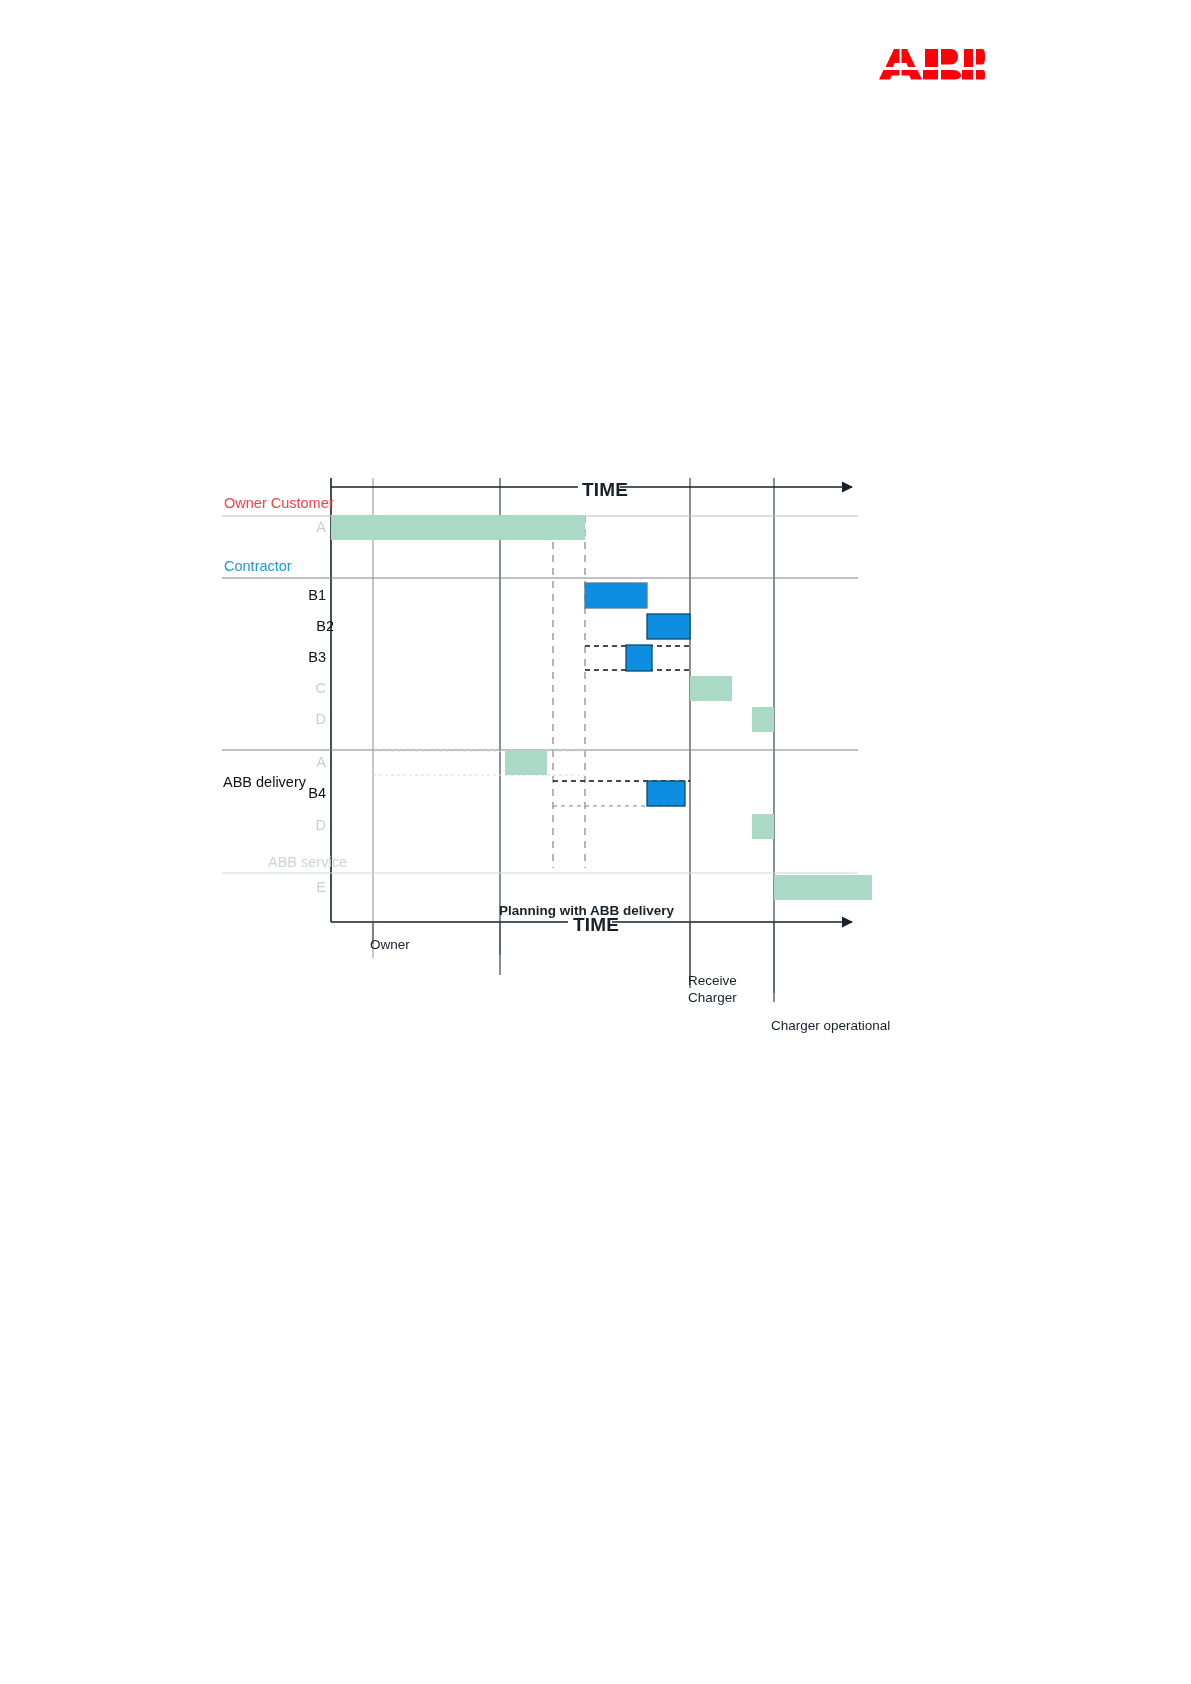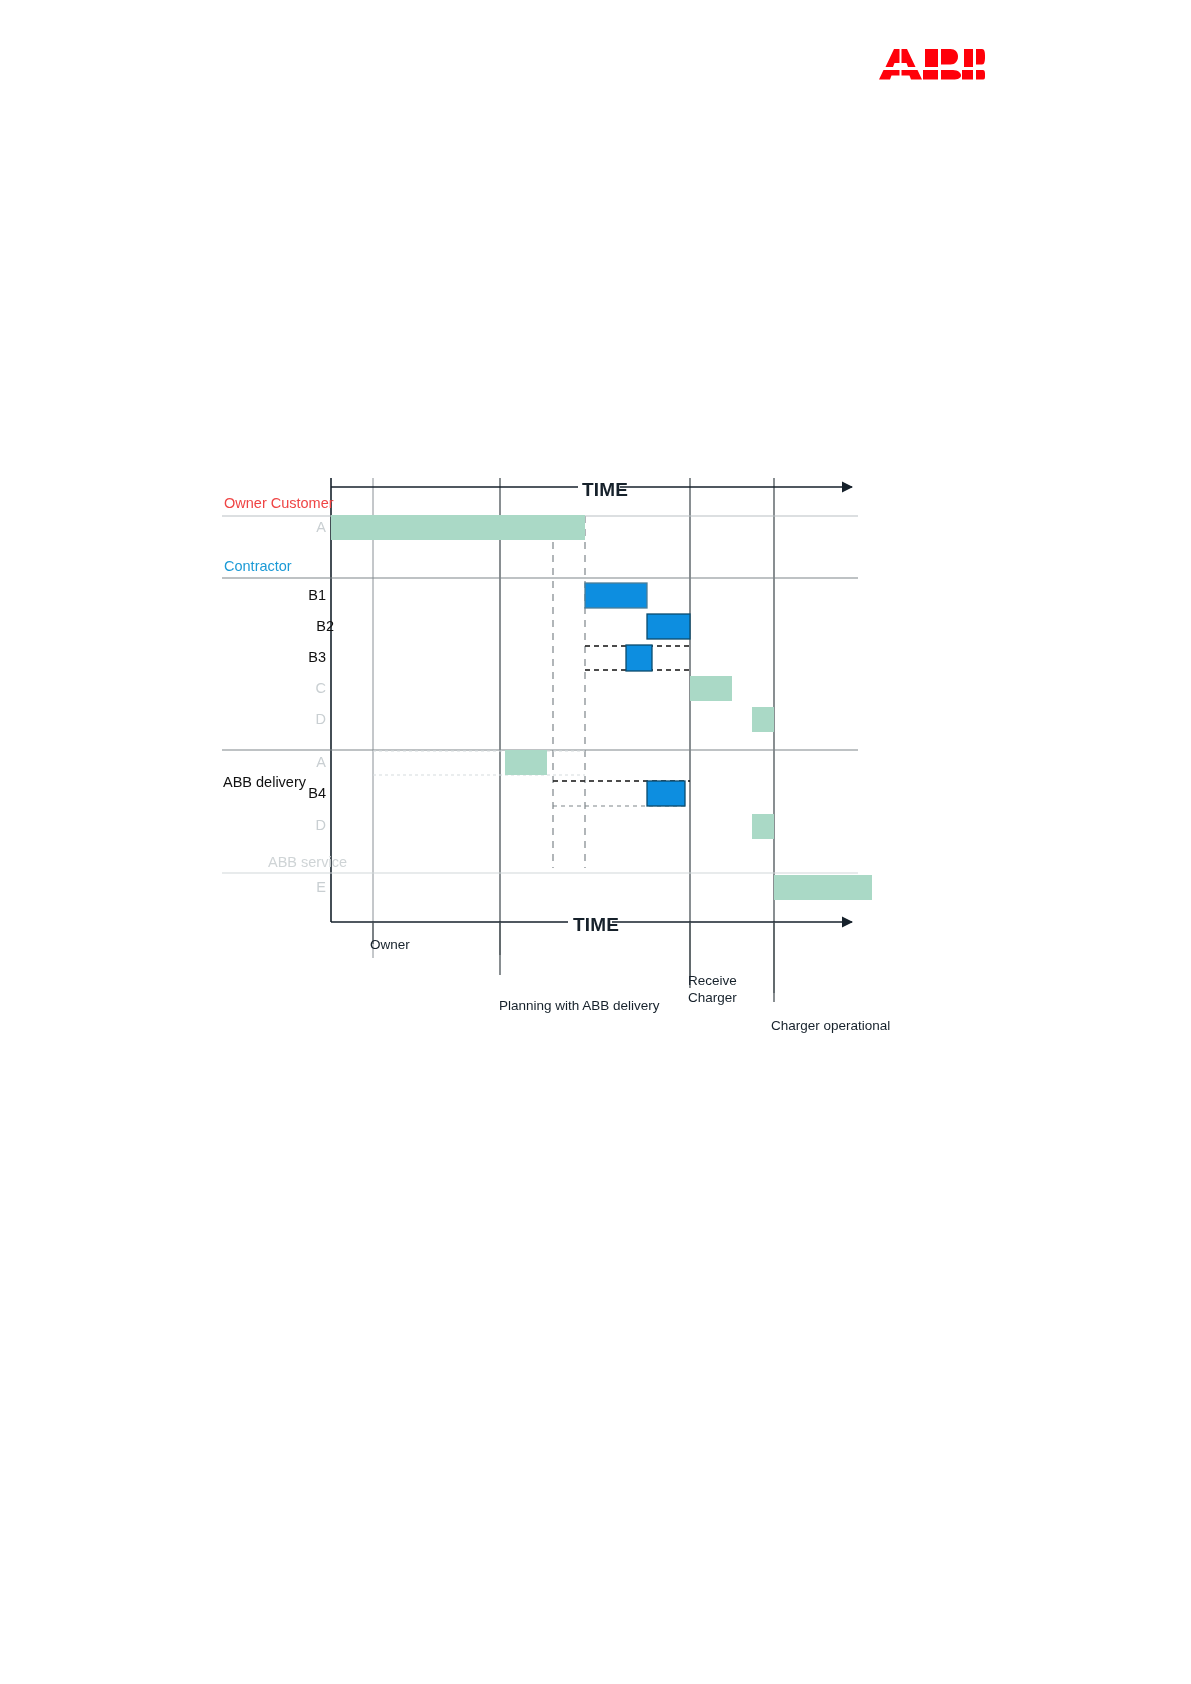--- a/index.html
+++ b/index.html
@@ -147,15 +147,15 @@
 <div class="lbl task-faint right" style="left:326px;top:681px;">C</div>
 <div class="lbl task-faint right" style="left:326px;top:712px;">D</div>
 
 <div class="lbl task-faint right" style="left:326px;top:755px;">A</div>
 <div class="lbl task-dark right" style="left:326px;top:786px;">B4</div>
 <div class="lbl task-faint right" style="left:326px;top:818px;">D</div>
 
 <div class="lbl task-faint right" style="left:326px;top:880px;">E</div>
 
 <div class="lbl annot" style="left:370px;top:938px;">Owner</div>
-<div class="lbl annot" style="left:499px;top:999px;">Planning with ABB delivery</div>
+<div class="lbl annot" style="left:499px;top:904px;font-weight:bold;">Planning with ABB delivery</div>
 <div class="lbl annot" style="left:688px;top:972px;width:72px;white-space:normal;line-height:1.28;">Receive Charger</div>
 <div class="lbl annot" style="left:771px;top:990px;margin-top:29px;">Charger operational</div>
 
 </body></html>

